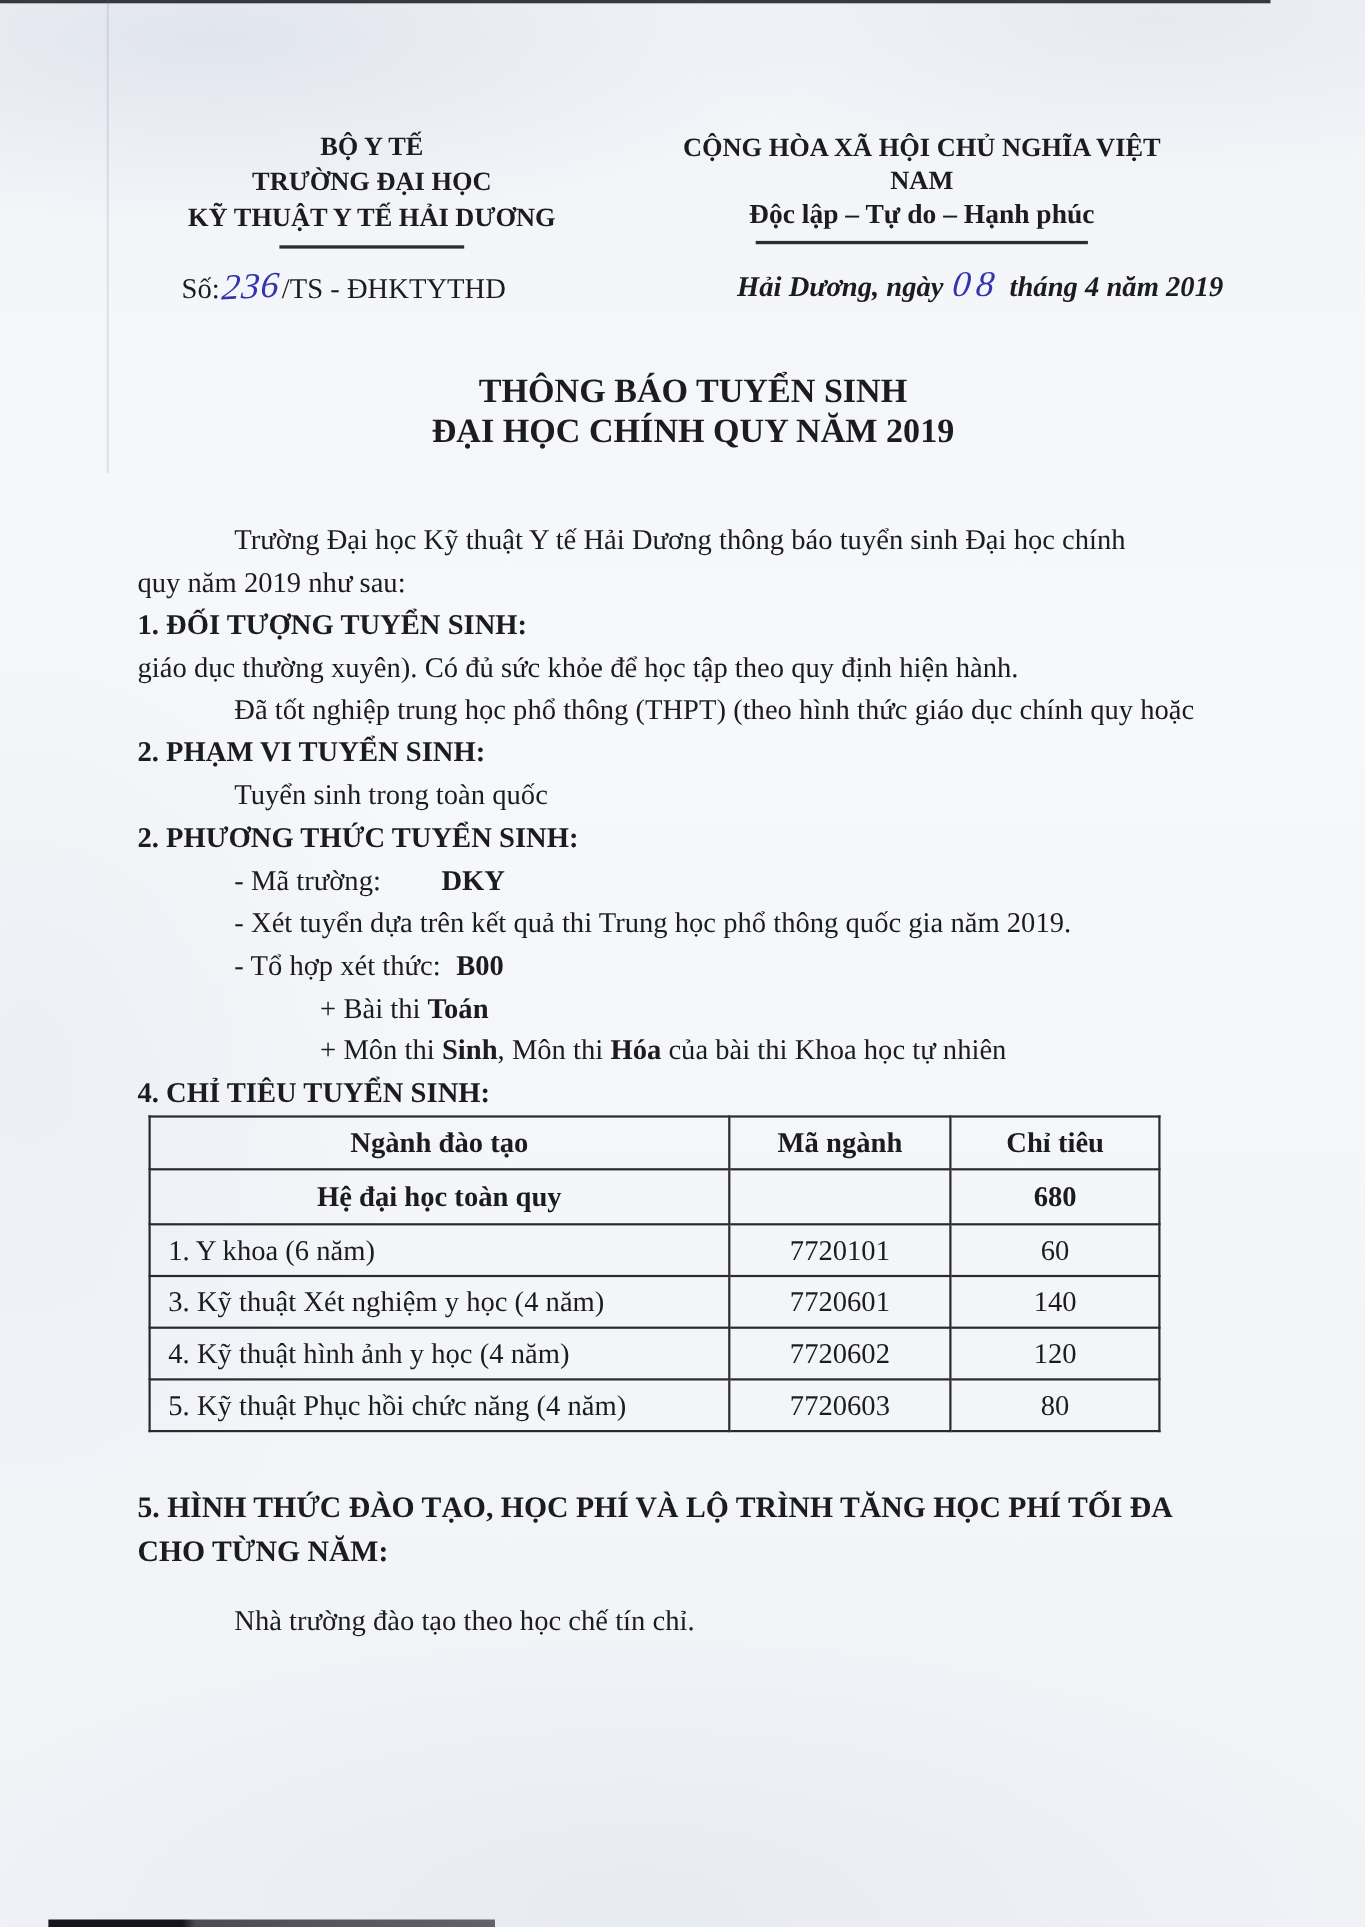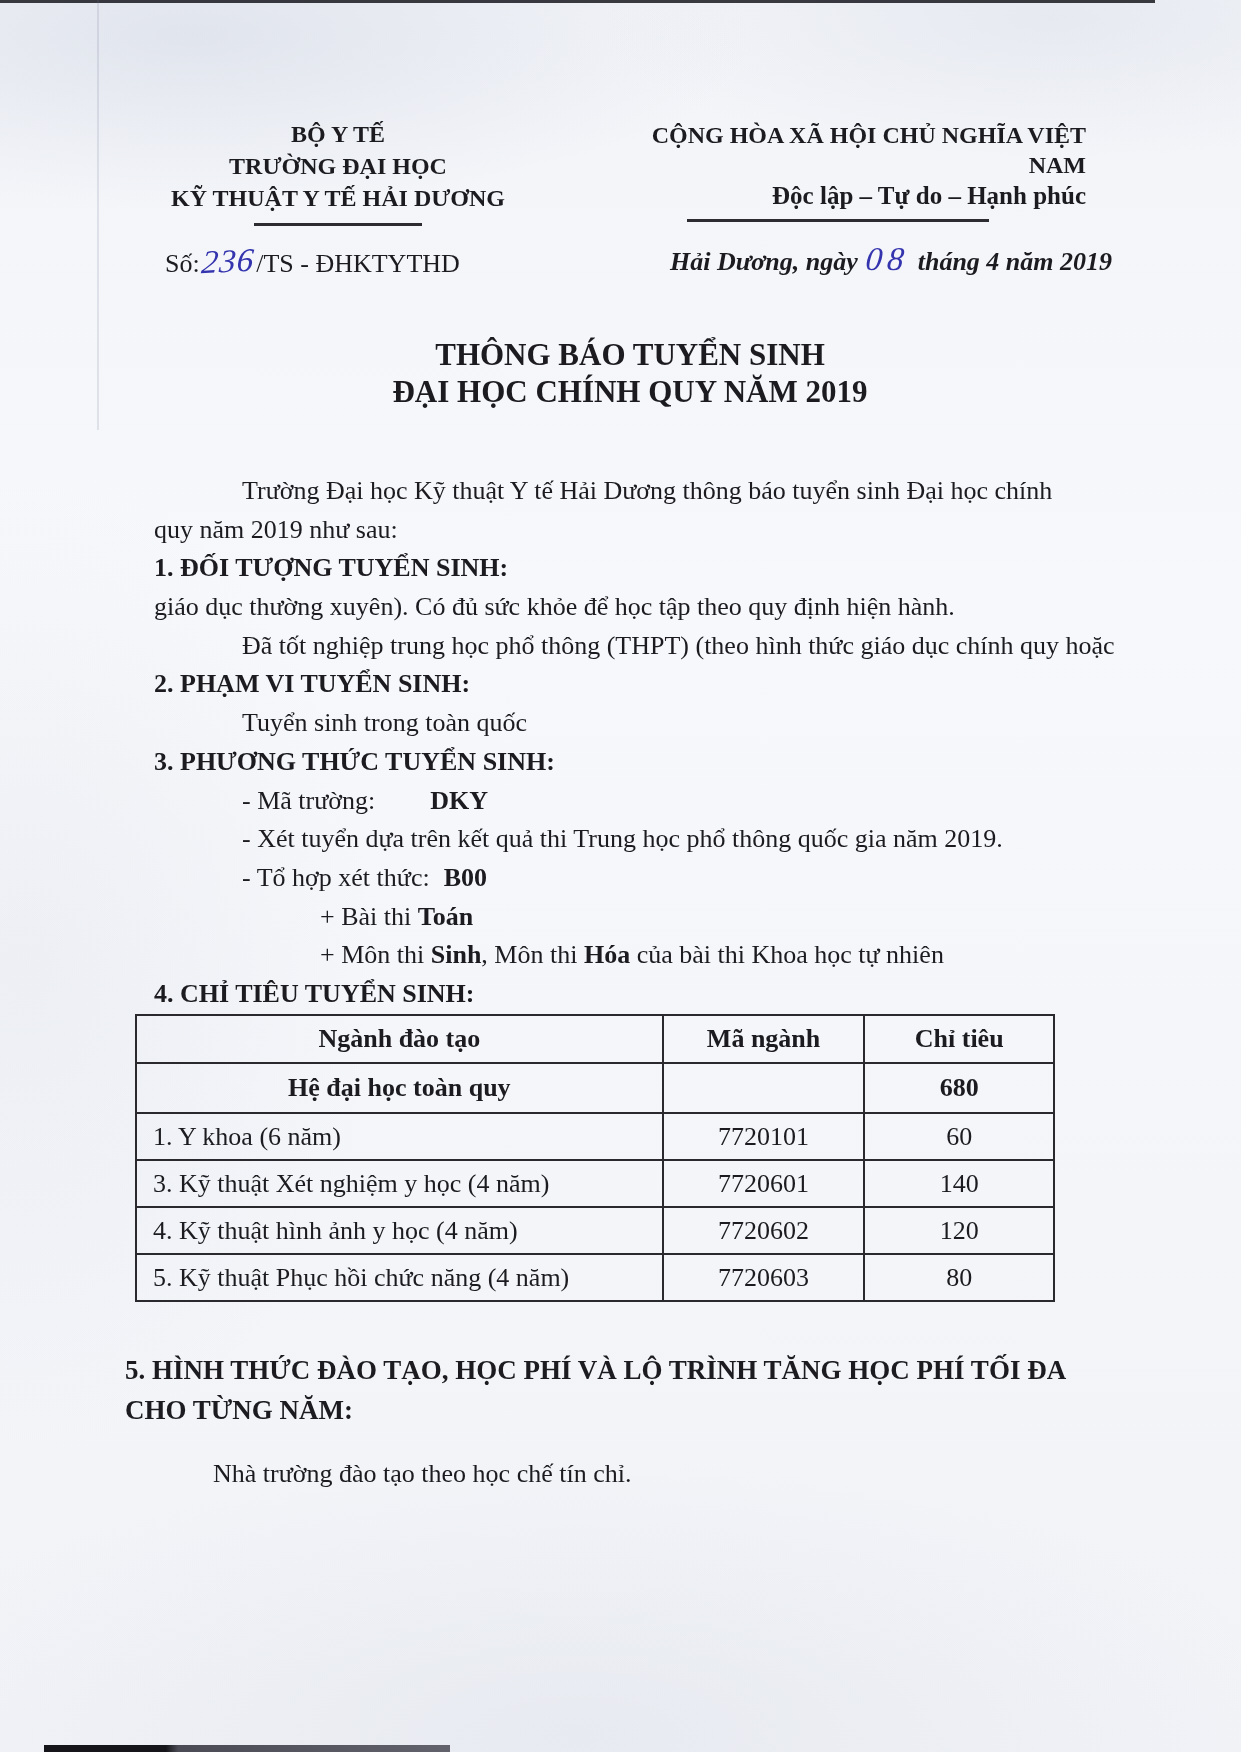--- a/index.html
+++ b/index.html
@@ -17,34 +17,34 @@
   .abs{position:absolute;}
   
   .scan-topline{left:0;top:0;width:1155px;height:3px;background:#191920;opacity:.85;}
   .scan-bottombar{left:44px;top:1745px;width:406px;height:7px;
     background:linear-gradient(90deg,#15151a 0%,#15151a 30%,#4b4b55 33%,#62626c 100%);}
   .scan-crease{left:97px;top:0;width:2px;height:430px;background:rgba(100,110,140,.15);}
   .scan-rightband{right:0;top:0;width:9px;height:100%;background:rgba(140,148,165,.28);}
   
   .hdr-left{left:150px;top:118px;width:376px;text-align:center;font-weight:bold;font-size:24px;line-height:32px;}
   .hdr-left .rule{width:168px;height:0;border-top:3px solid #2c2c31;margin:9px auto 0;}
-  .hdr-right{left:590px;top:120px;width:496px;text-align:right;font-weight:bold;}
+  .hdr-right{left:590px;top:120px;width:496px;text-align:center;font-weight:bold;}
   .hdr-right .country{font-size:24px;line-height:30px;}
   .hdr-right .motto{font-size:25px;line-height:30px;margin-top:1px;}
   .hdr-right .rule{width:302px;height:0;border-top:3px solid #2c2c31;margin:8px auto 0;}
   .doc-number{left:165px;top:248px;font-size:26px;}
   .dateline{left:670px;top:246px;font-size:26px;font-style:italic;font-weight:600;}
   .handwritten{display:inline-block;color:#3434ae;font-style:italic;font-weight:400;
     font-size:33px;line-height:26px;transform:skewX(-8deg) rotate(-3deg);letter-spacing:1px;padding:0 2px;}
   .handwritten.day{letter-spacing:5px;transform:skewX(-6deg);}
   
   .title{left:0;top:336px;width:1260px;text-align:center;font-weight:bold;font-size:31px;line-height:37px;}
   
   .body-text{left:125px;top:472px;width:1060px;font-size:26px;}
-  .body-text .ln{height:38.7px;line-height:38.7px;white-space:nowrap;margin-left:29px;}
+  .body-text .ln{height:38.7px;line-height:38.7px;white-space:nowrap;}
   .ind{padding-left:88px;}
   .ind2{padding-left:166px;}
   .b{font-weight:bold;}
   .sp55{display:inline-block;width:55px;}
   .sp14{display:inline-block;width:14px;}
   
   .quota-table{left:135px;top:1014px;width:920px;border-collapse:collapse;font-size:26px;color:#1c1c20;}
   .quota-table td,.quota-table th{border:2px solid #2a2a2e;padding:0;vertical-align:middle;}
   .quota-table th{font-size:26px;font-weight:bold;text-align:center;height:46px;margin-top:28px;}
   .quota-table .sumrow td{height:48px;font-weight:bold;text-align:center;}
@@ -87,21 +87,21 @@
   </div>
 
   <div class="abs body-text">
     <div class="ln ind">Trường Đại học Kỹ thuật Y tế Hải Dương thông báo tuyển sinh Đại học chính</div>
     <div class="ln">quy năm 2019 như sau:</div>
     <div class="ln b">1. ĐỐI TƯỢNG TUYỂN SINH:</div>
     <div class="ln">giáo dục thường  xuyên). Có đủ sức khỏe để học tập theo quy định hiện hành.</div>
     <div class="ln ind">Đã tốt nghiệp trung học phổ thông (THPT) (theo hình thức giáo dục chính quy hoặc</div>
     <div class="ln b">2. PHẠM VI TUYỂN SINH:</div>
     <div class="ln ind">Tuyển sinh trong toàn quốc</div>
-    <div class="ln b">3. PHƯƠNG THỨC TUYỂN SINH:</div>
+    <div class="ln b">2. PHƯƠNG THỨC TUYỂN SINH:</div>
     <div class="ln ind"><span>- Mã trường:</span><span class="sp55"></span><span class="b">DKY</span></div>
     <div class="ln ind">- Xét tuyển dựa trên kết quả thi Trung học phổ thông quốc gia năm 2019.</div>
     <div class="ln ind"><span>- Tổ hợp xét thức:</span><span class="sp14"></span><span class="b">B00</span></div>
     <div class="ln ind2"><span>+ Bài thi </span><span class="b">Toán</span></div>
     <div class="ln ind2"><span>+ Môn thi </span><span class="b">Sinh</span><span>, Môn thi </span><span class="b">Hóa</span><span> của bài thi Khoa học tự nhiên</span></div>
     <div class="ln b">4. CHỈ TIÊU TUYỂN SINH:</div>
   </div>
 
   <table class="abs quota-table">
     <colgroup>

